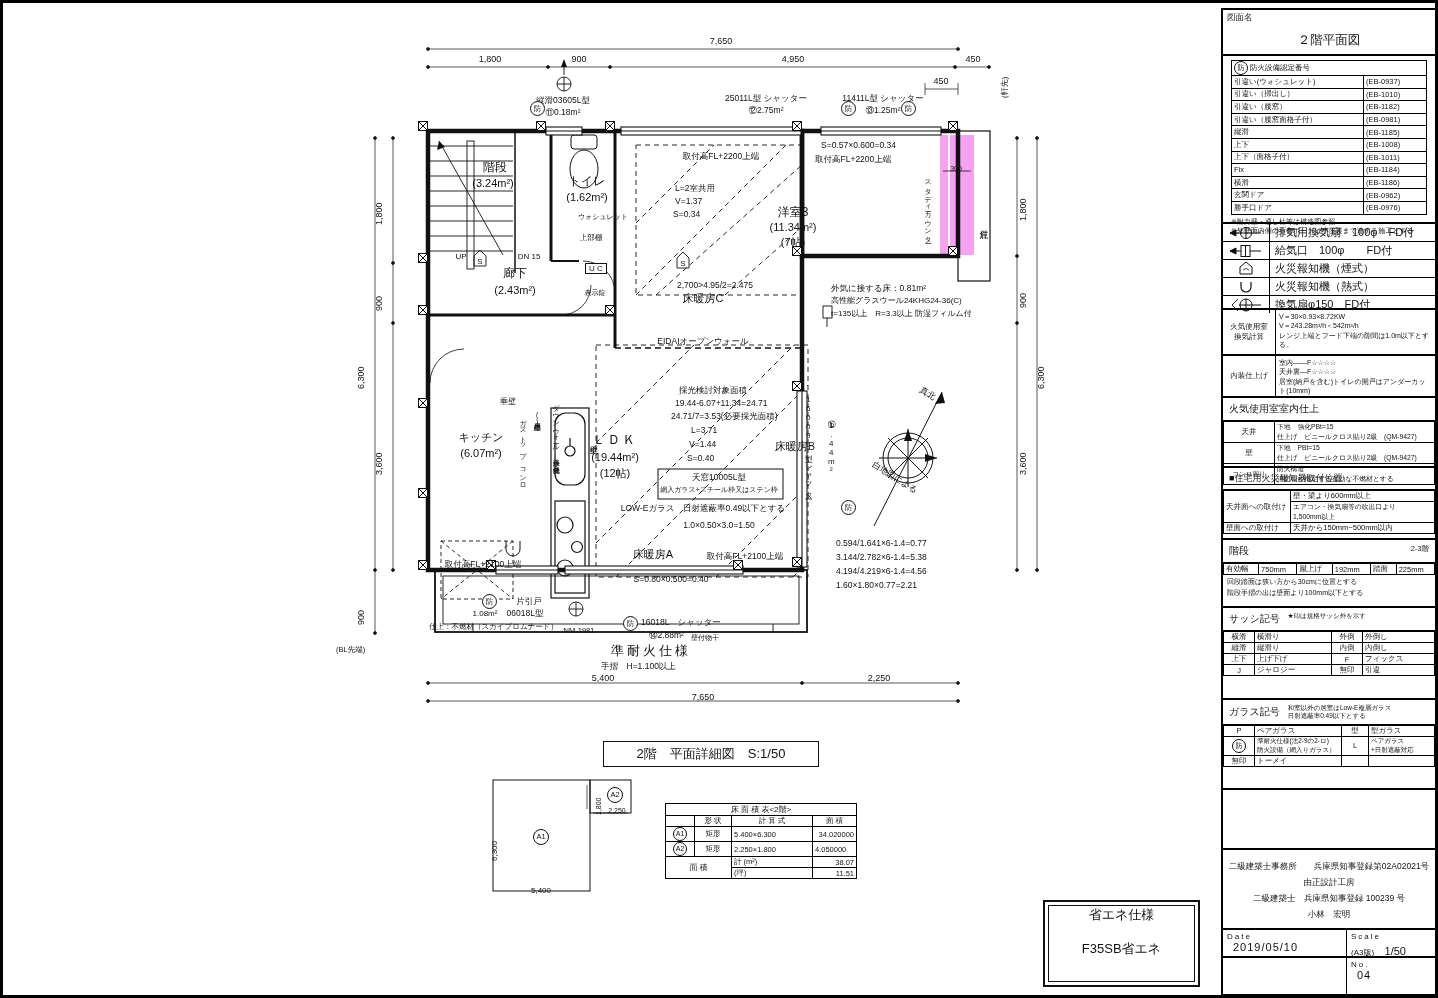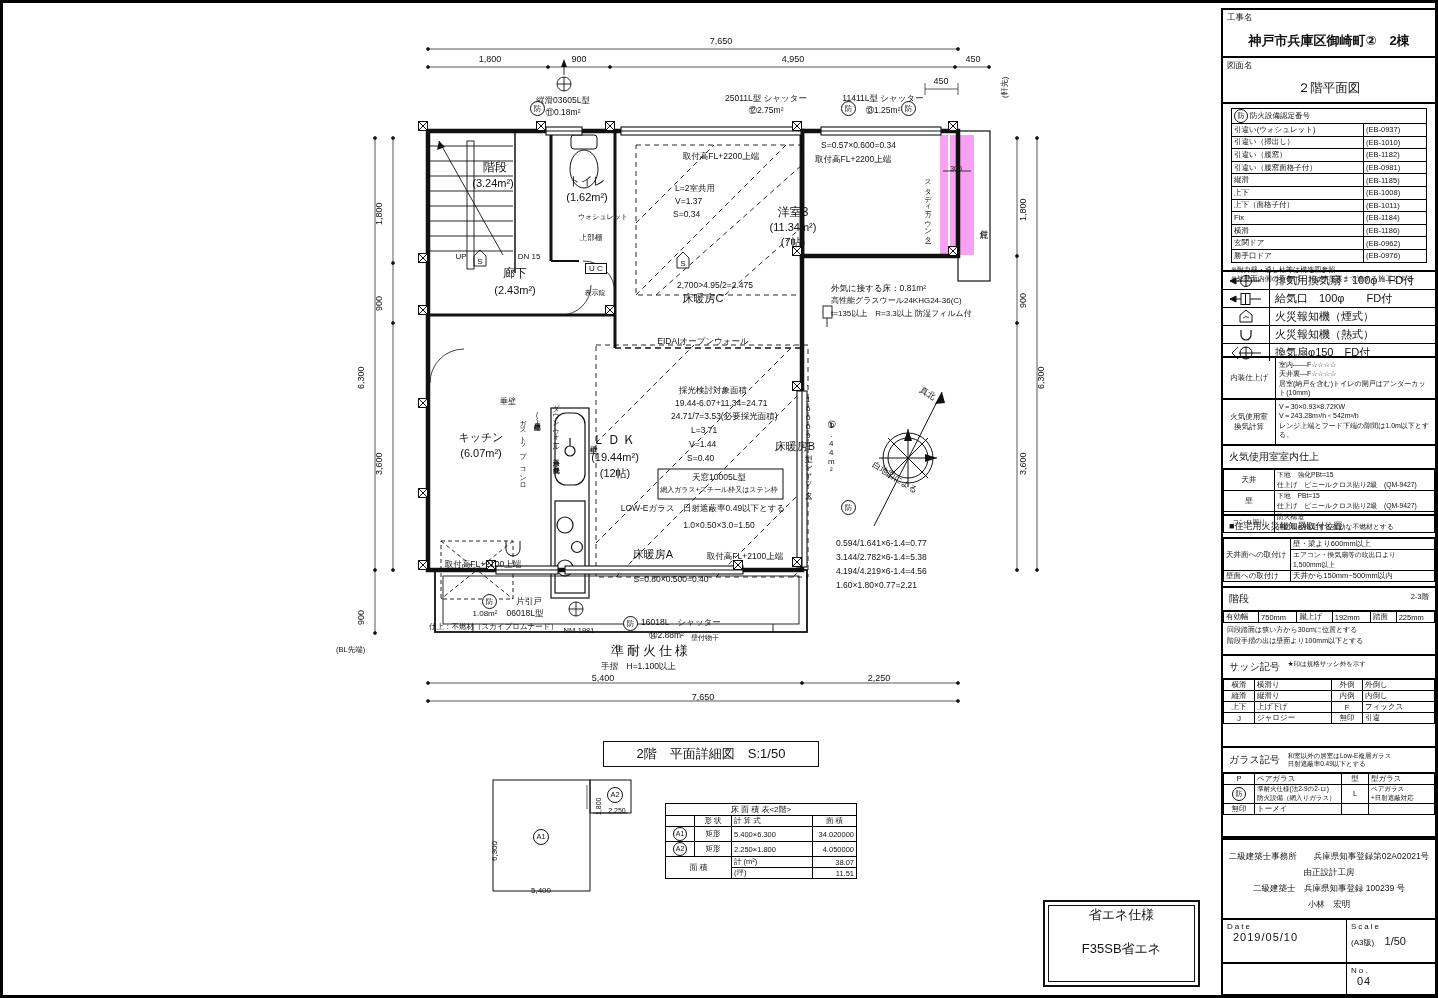--- a/index.html
+++ b/index.html
@@ -408,53 +408,49 @@
   <span class="pl c f7" style="left:614px;top:804px">2,250</span>
 
   <table class="ptab" style="position:absolute;left:662px;top:800px;width:192px">
     <tbody>
         <tr>
           <td colspan="4" style="text-align:center;font-size:8px">床 面 積 表&lt;2階&gt;</td>
         </tr>
     <tr>
       <td style="width:24px"></td>
       <td style="width:32px;text-align:center">形 状</td>
-      <td style="width:76px;">計 算 式</td>
+      <td style="width:76px;text-align:center">計 算 式</td>
       <td style="text-align:center">面 積</td>
     </tr>
     <tr>
       <td style="text-align:center"><span class="boui">A1</span></td>
       <td style="text-align:center">矩形</td>
       <td>5.400×6.300</td>
       <td style="text-align:right">34.020000</td>
     </tr>
     <tr>
       <td style="text-align:center"><span class="boui">A2</span></td>
       <td style="text-align:center">矩形</td>
       <td>2.250×1.800</td>
-      <td style="text-align:right">4.050000</td>
+      <td style="">4.050000</td>
     </tr>
     <tr>
       <td colspan="2" rowspan="2" style="text-align:center;font-size:8px">面 積</td>
       <td>計 (m²)</td>
       <td style="text-align:right">38.07</td>
     </tr>
     <tr>
       <td>(坪)</td>
       <td style="text-align:right">11.51</td>
     </tr>
   </tbody>
     </table>
 
   <div class="panel">
 
-    <div class="sec" style="height:48px">
-      <span class="slabel">工事名</span>
-      <div class="pname">神戸市兵庫区御崎町②　2棟</div>
-    </div>
     <div class="sec" style="height:46px">
       <span class="slabel">図面名</span>
       <div class="dname">２階平面図</div>
     </div>
 
     <div class="sec" style="height:168px">
       <table class="ptab ftab">
         <tbody>
             <tr>
               <td colspan="2"><span class="boui">防</span>
@@ -562,33 +558,33 @@
               <circle cx="18" cy="8" r="6"></circle>
               <line x1="11" y1="8" x2="25" y2="8"></line>
               <line x1="18" y1="2" x2="18" y2="14"></line>
               <line x1="25" y1="8" x2="33" y2="8"></line>
             </svg>
           </span>
         <span class="leglab">換気扇φ150　FD付</span>
       </div>
     </div>
 
-    <div class="sec secrow" style="height:42px">
-      <div class="seclab">内装仕上げ</div>
-      <div class="secval ml">室内——F☆☆☆☆
-天井裏—F☆☆☆☆
-居室(納戸を含む)トイレの開戸はアンダーカット(10mm)</div>
-    </div>
-
     <div class="sec secrow" style="height:46px">
       <div class="seclab ml">火気使用室
 換気計算</div>
       <div class="secval ml">V＝30×0.93×8.72KW
 V＝243.28m³/h＜542m³/h
 レンジ上端とフード下端の隙間は1.0m以下とする。</div>
+    </div>
+
+    <div class="sec secrow" style="height:42px">
+      <div class="seclab">内装仕上げ</div>
+      <div class="secval ml">室内——F☆☆☆☆
+天井裏—F☆☆☆☆
+居室(納戸を含む)トイレの開戸はアンダーカット(10mm)</div>
     </div>
 
     <div class="sec" style="height:70px">
       <div class="secttl">火気使用室室内仕上</div>
       <table class="ptab" style="width:100%">
         <tbody>
             <tr>
               <td style="width:46px;text-align:center">天井</td>
             <td class="ml" style="font-size:6.8px">下地　強化PBt=15
 仕上げ　ビニールクロス貼り2級　(QM-9427)</td>
@@ -717,21 +713,21 @@
 
     <div class="spacer"></div>
 
     <div class="sec officeblock" style="height:82px;border-top:2px solid #000">
       <div>二級建築士事務所　　兵庫県知事登録第02A02021号</div>
       <div>由正設計工房</div>
       <div>二級建築士　兵庫県知事登録 100239 号</div>
       <div>小林　宏明</div>
     </div>
 
-    <div class="dsrow sec" style="height:44px">
+    <div class="dsrow sec" style="height:28px">
       <div class="dscell">
         <div class="dslab">Date</div>
         <div class="dsval">2019/05/10</div>
       </div>
       <div class="dscell" style="flex:0 0 88px">
         <div class="dslab">Scale</div>
         <span style="font-size:8px">(A3版)</span>
         <span class="f11" style="margin-left:6px">1/50</span>
       </div>
     </div>

